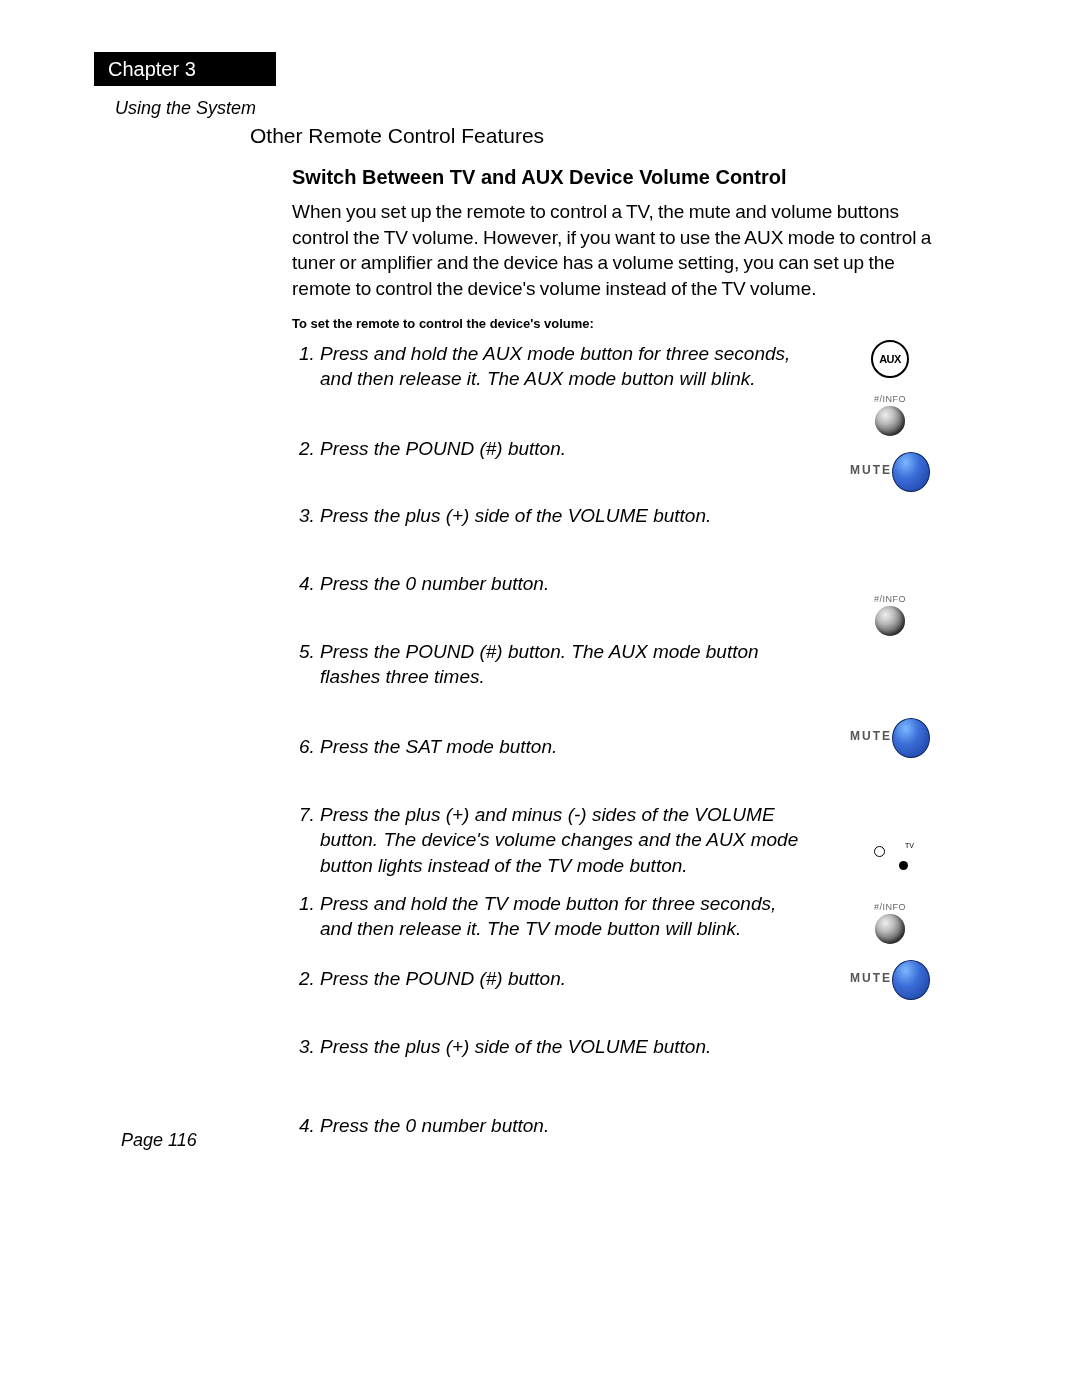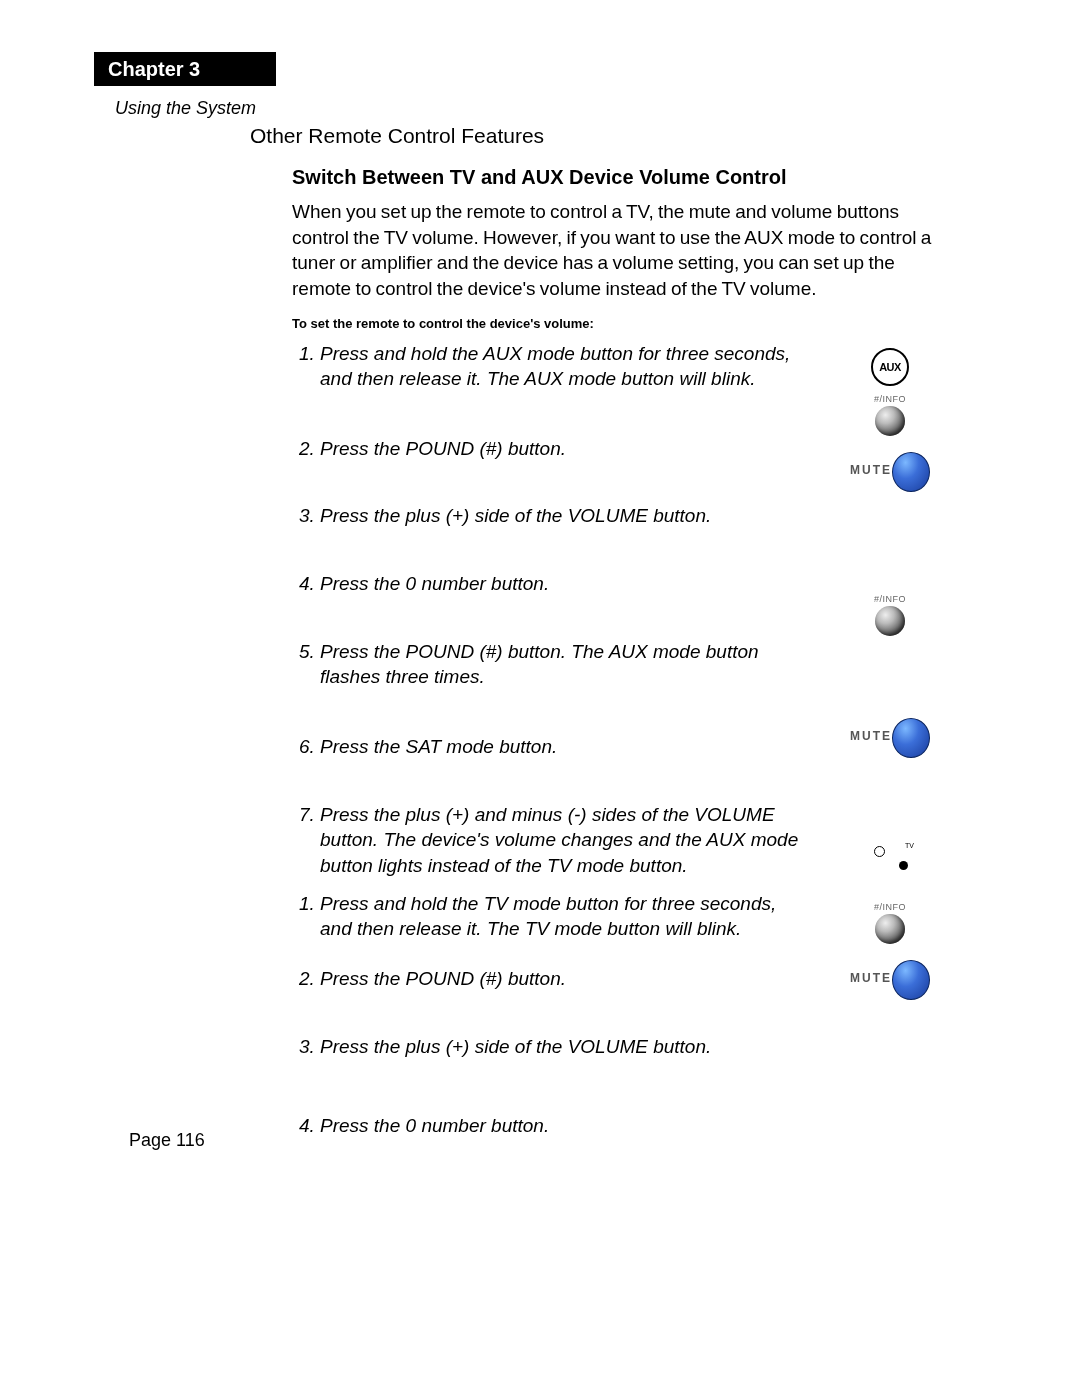--- a/index.html
+++ b/index.html
@@ -16,21 +16,21 @@
     height: 1397px;
   }
   .chapter-tab {
     position: absolute;
     left: 94px;
     top: 52px;
     width: 168px;
     height: 34px;
     background: #000;
     color: #fff;
-    font-weight: bold;
+    font-weight: normal;
     font-size: 20px;
     display: flex;
     align-items: center;
     padding-left: 14px;
   }
   .section-label {
     position: absolute;
     left: 115px;
     top: 98px;
     font-style: italic;
@@ -71,22 +71,23 @@
   }
   ol.steps li {
     margin-bottom: 44px;
     padding-right: 140px;
     line-height: 1.35;
     font-style: italic;
   }
   ol.steps li.short { margin-bottom: 42px; }
   .page-num {
     position: absolute;
-    left: 129px;
+    left: 121px;
     top: 1130px;
+    font-style: italic;
     font-size: 18px;
   }
 
   
   .icon-slot {
     position: absolute;
     right: 150px;
     width: 80px;
     text-align: center;
   }
@@ -174,21 +175,21 @@
     </ol>
 
     <ol class="steps">
       <li style="margin-bottom:24px;">Press and hold the TV mode button for three seconds, and then release it. The TV mode button will blink.</li>
       <li class="short">Press the POUND (#) button.</li>
       <li class="short" style="margin-bottom:54px;">Press the plus (+) side of the VOLUME button.</li>
       <li class="short">Press the 0 number button.</li>
     </ol>
   </div>
 
-  <div class="icon-slot" style="top:348px;">
+  <div class="icon-slot" style="top:340px;">
     <div class="aux-badge">
         <span>AUX</span>
       </div>
   </div>
 
   <div class="icon-slot" style="top:394px;">
     <div class="globe-wrap">
       <div class="globe-label">#/INFO</div>
       <div class="globe"></div>
     </div>

